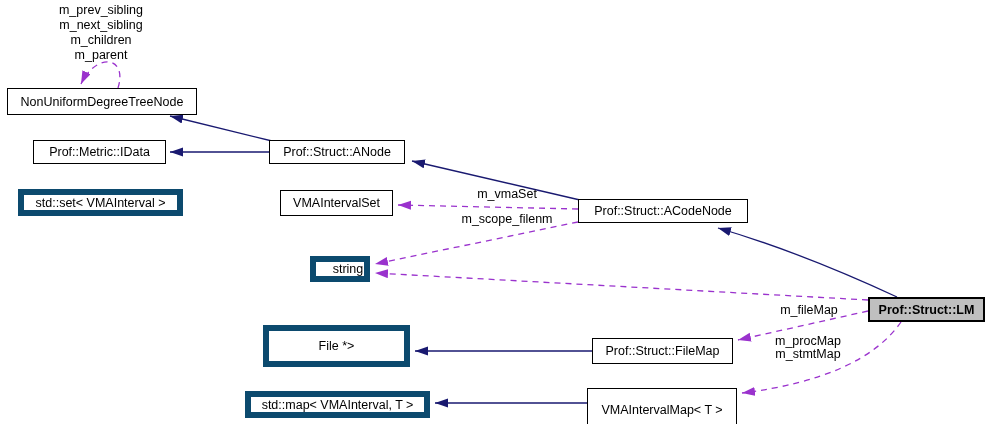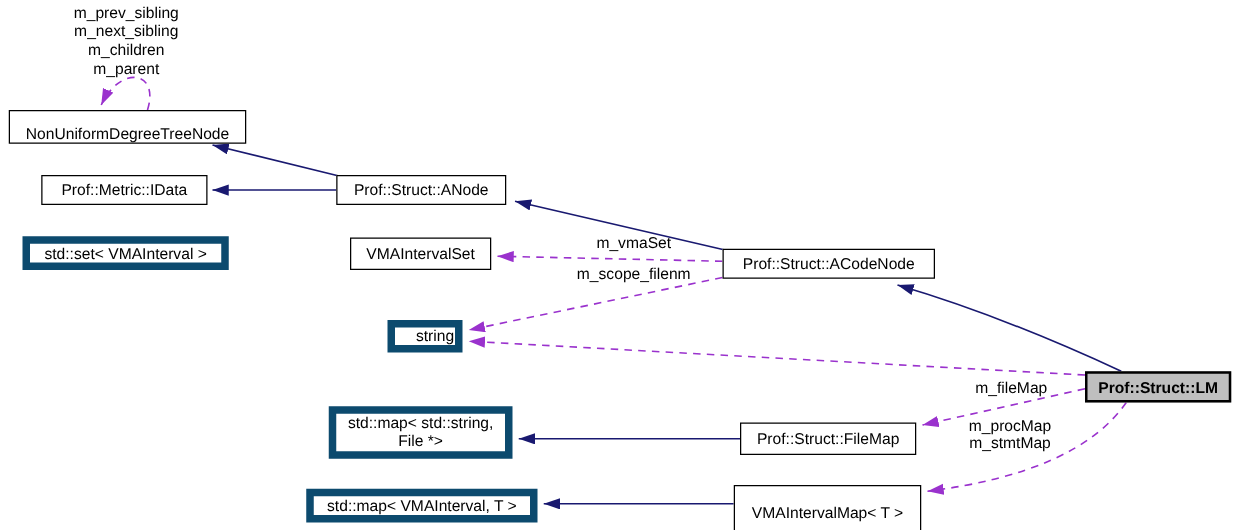--- a/index.html
+++ b/index.html
@@ -32,21 +32,21 @@
   .node-ext { border: 6px solid #0c4a6e; }
   .node-main { background: #bfbfbf; border-width: 2px; }
   .node-multiline { flex-direction: column; line-height: 15px; }
   .edge-label {
     position: absolute;
     text-align: center;
     white-space: nowrap;
     line-height: 15px;
   }
   
-  [data-name="node-nonuniformdegreetreenode"] { left: 7px;   top: 88px;  width: 190px; height: 27px; align-items: flex-end; }
+  [data-name="node-nonuniformdegreetreenode"] { left: 7px;   top: 88px;  width: 190px; height: 27px; }
   [data-name="node-prof-metric-idata"]        { left: 33px;  top: 140px; width: 133px; height: 24px; }
   [data-name="node-prof-struct-anode"]        { left: 269px; top: 140px; width: 136px; height: 24px; }
   [data-name="node-std-set-vmainterval"]      { left: 18px;  top: 189px; width: 165px; height: 27px; }
   [data-name="node-vmaintervalset"]           { left: 280px; top: 190px; width: 113px; height: 26px; }
   [data-name="node-prof-struct-acodenode"]    { left: 578px; top: 199px; width: 170px; height: 24px; }
   [data-name="node-string"]                   { left: 310px; top: 256px; width: 60px;  height: 26px; padding-left: 16px; }
   [data-name="node-prof-struct-lm"]           { left: 868px; top: 297px; width: 117px; height: 25px; font-weight: bold; }
   [data-name="node-std-map-string-file"]      { left: 263px; top: 325px; width: 147px; height: 42px; }
   [data-name="node-prof-struct-filemap"]      { left: 592px; top: 338px; width: 141px; height: 26px; }
   [data-name="node-std-map-vmainterval-t"]    { left: 245px; top: 391px; width: 185px; height: 27px; }
@@ -107,21 +107,20 @@
   <div class="node" data-name="node-prof-struct-acodenode">
     <span data-name="node-label">Prof::Struct::ACodeNode</span>
   </div>
   <div class="node node-ext" data-name="node-string">
     <span data-name="node-label">string</span>
   </div>
   <div class="node node-main" data-name="node-prof-struct-lm">
     <span data-name="node-label">Prof::Struct::LM</span>
   </div>
   <div class="node node-ext node-multiline" data-name="node-std-map-string-file">
-    <span data-name="node-label-line1">std::map&lt; std::string,</span>
     <span data-name="node-label-line2">File *&gt;</span>
   </div>
   <div class="node" data-name="node-prof-struct-filemap">
     <span data-name="node-label">Prof::Struct::FileMap</span>
   </div>
   <div class="node node-ext" data-name="node-std-map-vmainterval-t">
     <span data-name="node-label">std::map&lt; VMAInterval, T &gt;</span>
   </div>
   <div class="node" data-name="node-vmaintervalmap-t">
     <span data-name="node-label">VMAIntervalMap&lt; T &gt;</span>

